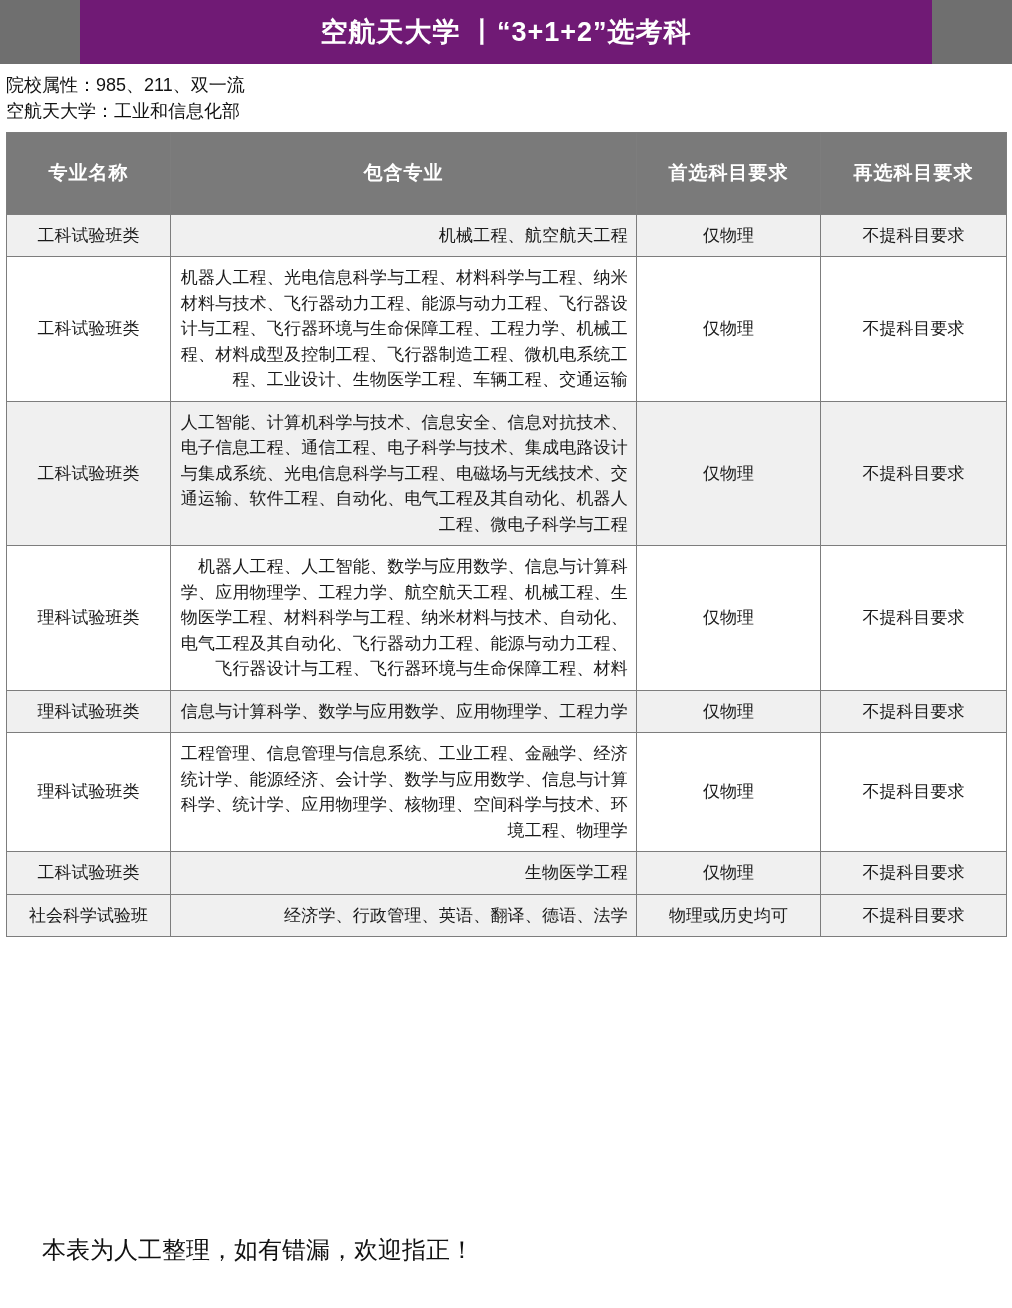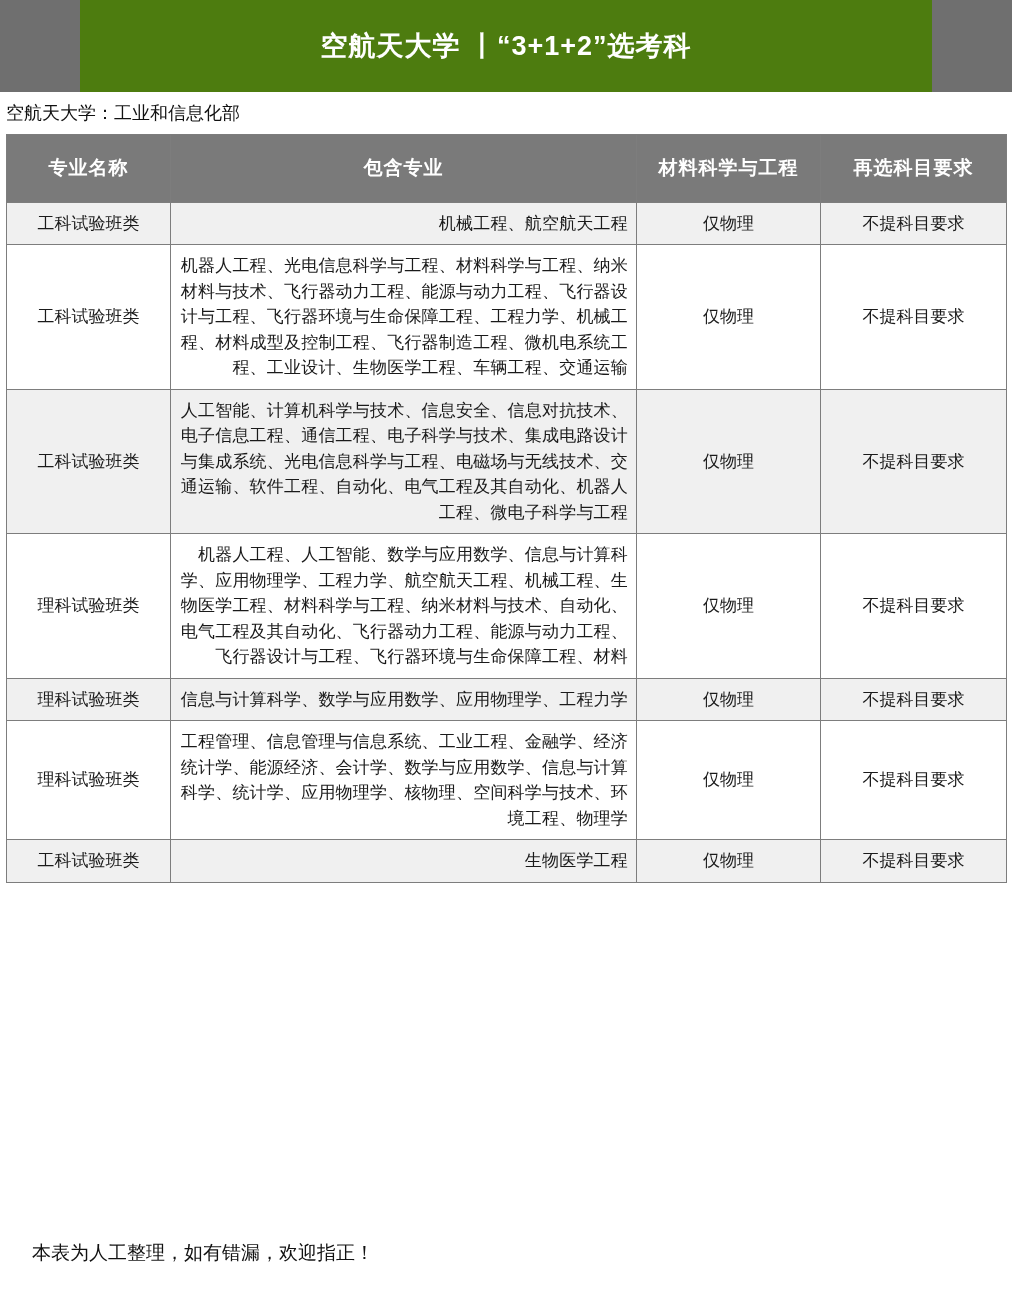--- a/index.html
+++ b/index.html
@@ -9,22 +9,22 @@
   }
   body {
     width: 1012px;
     height: 1308px;
     font-family: "Liberation Sans", "DejaVu Sans", sans-serif;
     color: #1a1a1a;
     position: relative;
     overflow: hidden;
   }
   .header-band {
-    height: 92px;
-    background: #4d7c0f;
+    height: 64px;
+    background: #701a75;
     display: flex;
     align-items: center;
     justify-content: center;
     position: relative;
   }
   .header-band::before {
     content: "";
     position: absolute;
     left: 0; top: 0; bottom: 0;
     width: 80px;
@@ -67,21 +67,21 @@
     vertical-align: middle;
     font-size: 17px;
     line-height: 1.5;
   }
   table.main-table thead th {
     background: #7a7a7a;
     color: #ffffff;
     font-size: 19px;
     font-weight: bold;
     text-align: center;
-    padding: 19px 4px;
+    padding: 26px 4px;
     letter-spacing: 1px;
   }
   col.c1 { width: 164px; }
   col.c2 { width: 466px; }
   col.c3 { width: 184px; }
   col.c4 { width: 186px; }
   td.col-major {
     text-align: center;
     padding: 7px 4px;
   }
@@ -96,49 +96,50 @@
     padding: 7px 6px;
   }
   tr.zebra td {
     background: #f0f0f0;
   }
   tr.plain td {
     background: #ffffff;
   }
   .footnote {
     position: absolute;
-    left: 32px;
+    left: 42px;
     bottom: 42px;
-    font-size: 19px;
+    font-size: 24px;
     color: #111;
   }
 </style>
 </head>
 <body>
 
 <div class="header-band">
   <div class="header-title">空航天大学 丨“3+1+2”选考科</div>
 </div>
 
 <div class="meta-block">
+  <div class="meta-line">院校属性：985、211、双一流</div>
   <div class="meta-line">空航天大学：工业和信息化部</div>
 </div>
 
 <table class="main-table">
   <colgroup>
     <col class="c1">
       <col class="c2">
       <col class="c3">
       <col class="c4">
   </colgroup>
   <thead>
     <tr>
       <th>专业名称</th>
       <th>包含专业</th>
-      <th>材料科学与工程</th>
+      <th>首选科目要求</th>
       <th>再选科目要求</th>
     </tr>
   </thead>
   <tbody>
     <tr class="zebra">
       <td class="col-major">工科试验班类</td>
       <td class="col-list">机械工程、航空航天工程</td>
       <td class="col-first">仅物理</td>
       <td class="col-second">不提科目要求</td>
     </tr>
@@ -171,16 +172,22 @@
       <td class="col-list">工程管理、信息管理与信息系统、工业工程、金融学、经济统计学、能源经济、会计学、数学与应用数学、信息与计算科学、统计学、应用物理学、核物理、空间科学与技术、环境工程、物理学</td>
       <td class="col-first">仅物理</td>
       <td class="col-second">不提科目要求</td>
     </tr>
     <tr class="zebra">
       <td class="col-major">工科试验班类</td>
       <td class="col-list">生物医学工程</td>
       <td class="col-first">仅物理</td>
       <td class="col-second">不提科目要求</td>
     </tr>
+    <tr class="zebra">
+      <td class="col-major">社会科学试验班</td>
+      <td class="col-list">经济学、行政管理、英语、翻译、德语、法学</td>
+      <td class="col-first">物理或历史均可</td>
+      <td class="col-second">不提科目要求</td>
+    </tr>
   </tbody>
 </table>
 
 <div class="footnote">本表为人工整理，如有错漏，欢迎指正！</div>
 
 </body></html>

